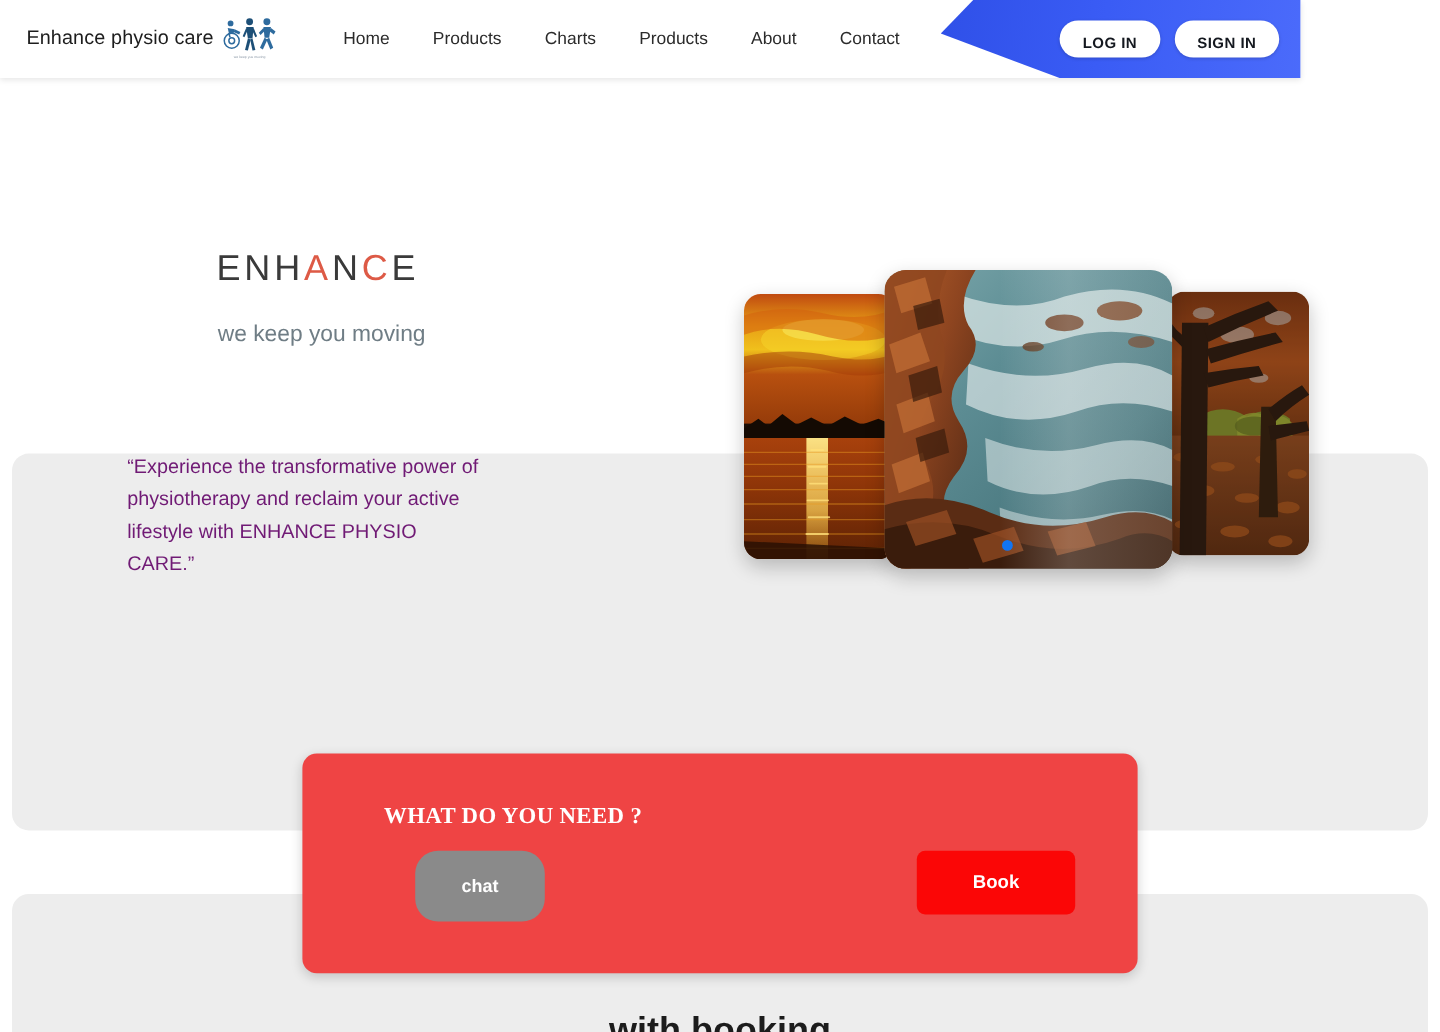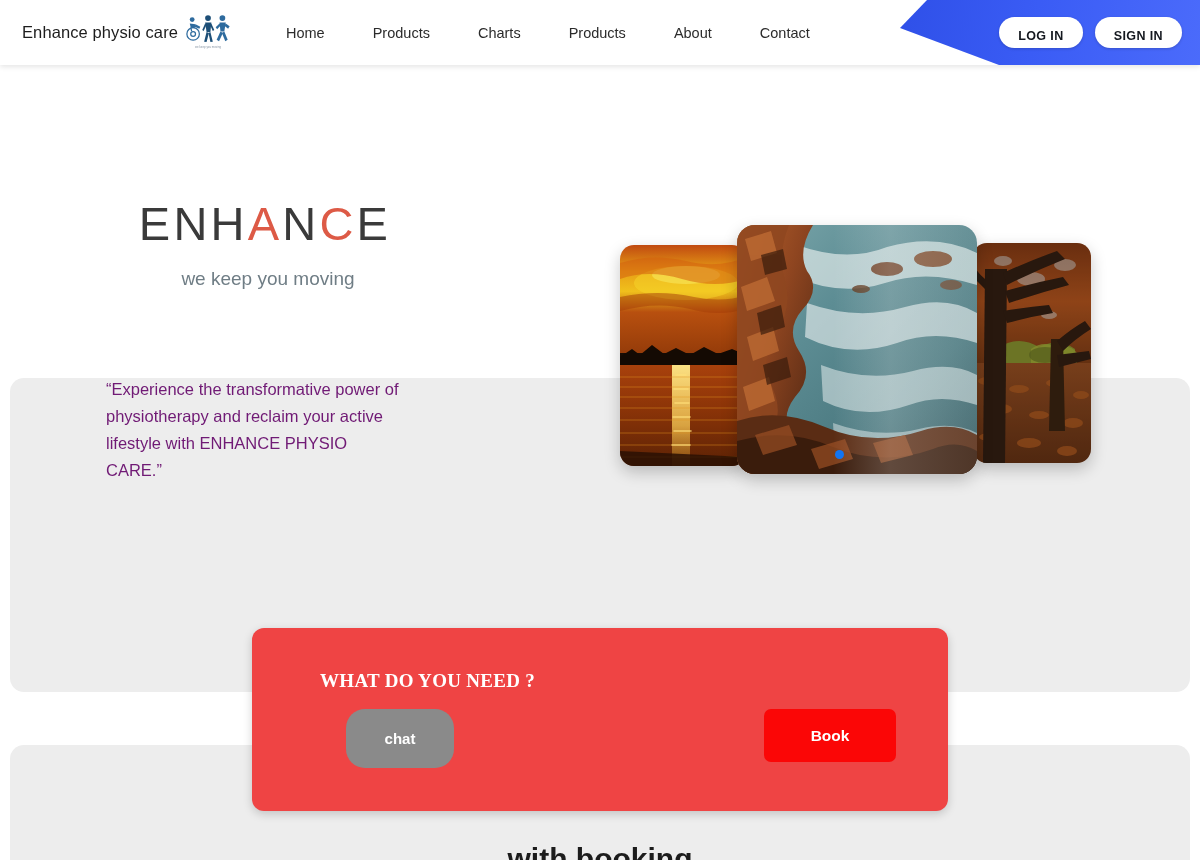--- a/index.html
+++ b/index.html
@@ -9,21 +9,21 @@
     overflow: hidden;
     background: #ffffff;
     font-family: "Liberation Sans", sans-serif;
   }
 
   .page { position: relative; width: 1200px; height: 860px; background:#fff; }
 
   
   .header {
     position: absolute; top: 0; left: 0;
-    width: 1200px; height: 65px;
+    width: 1084px; height: 65px;
     background: #ffffff;
     box-shadow: 0 2px 5px rgba(0,0,0,0.10);
     overflow: hidden;
     z-index: 40;
   }
   .header-inner {
     position: relative;
     display: flex; align-items: center;
     height: 65px;
     padding-left: 22px;
@@ -37,21 +37,21 @@
     font-size: 16.5px;
     color: #1d1d1d;
     letter-spacing: 0.1px;
     white-space: nowrap;
   }
   .brand-logo {
     width: 48px; height: 44px;
     display: block;
   }
 
-  .nav { display: flex; align-items: flex-end; gap: 16px; }
+  .nav { display: flex; align-items: flex-end; gap: 4px; }
   .nav-item {
     font-size: 14.5px;
     color: #2b2b2b;
     padding: 6px 16px;
     white-space: nowrap;
     cursor: pointer;
     text-decoration: none;
   }
 
   
@@ -103,21 +103,21 @@
   }
 
   
   .hero-left {
     position: absolute;
     left: 0; top: 195px;
     width: 520px;
     z-index: 5;
   }
   .hero-title {
-    font-size: 47px;
+    font-size: 30px;
     font-weight: 300;
     letter-spacing: 3.2px;
     line-height: 57px;
     color: #3a3a3a;
     text-align: center;
     white-space: nowrap;
   }
   .hero-title .accent { color: #dd5a46; }
   .hero-line1 { padding-left: 10px; }
   .hero-line2 { padding-left: 0px; }

